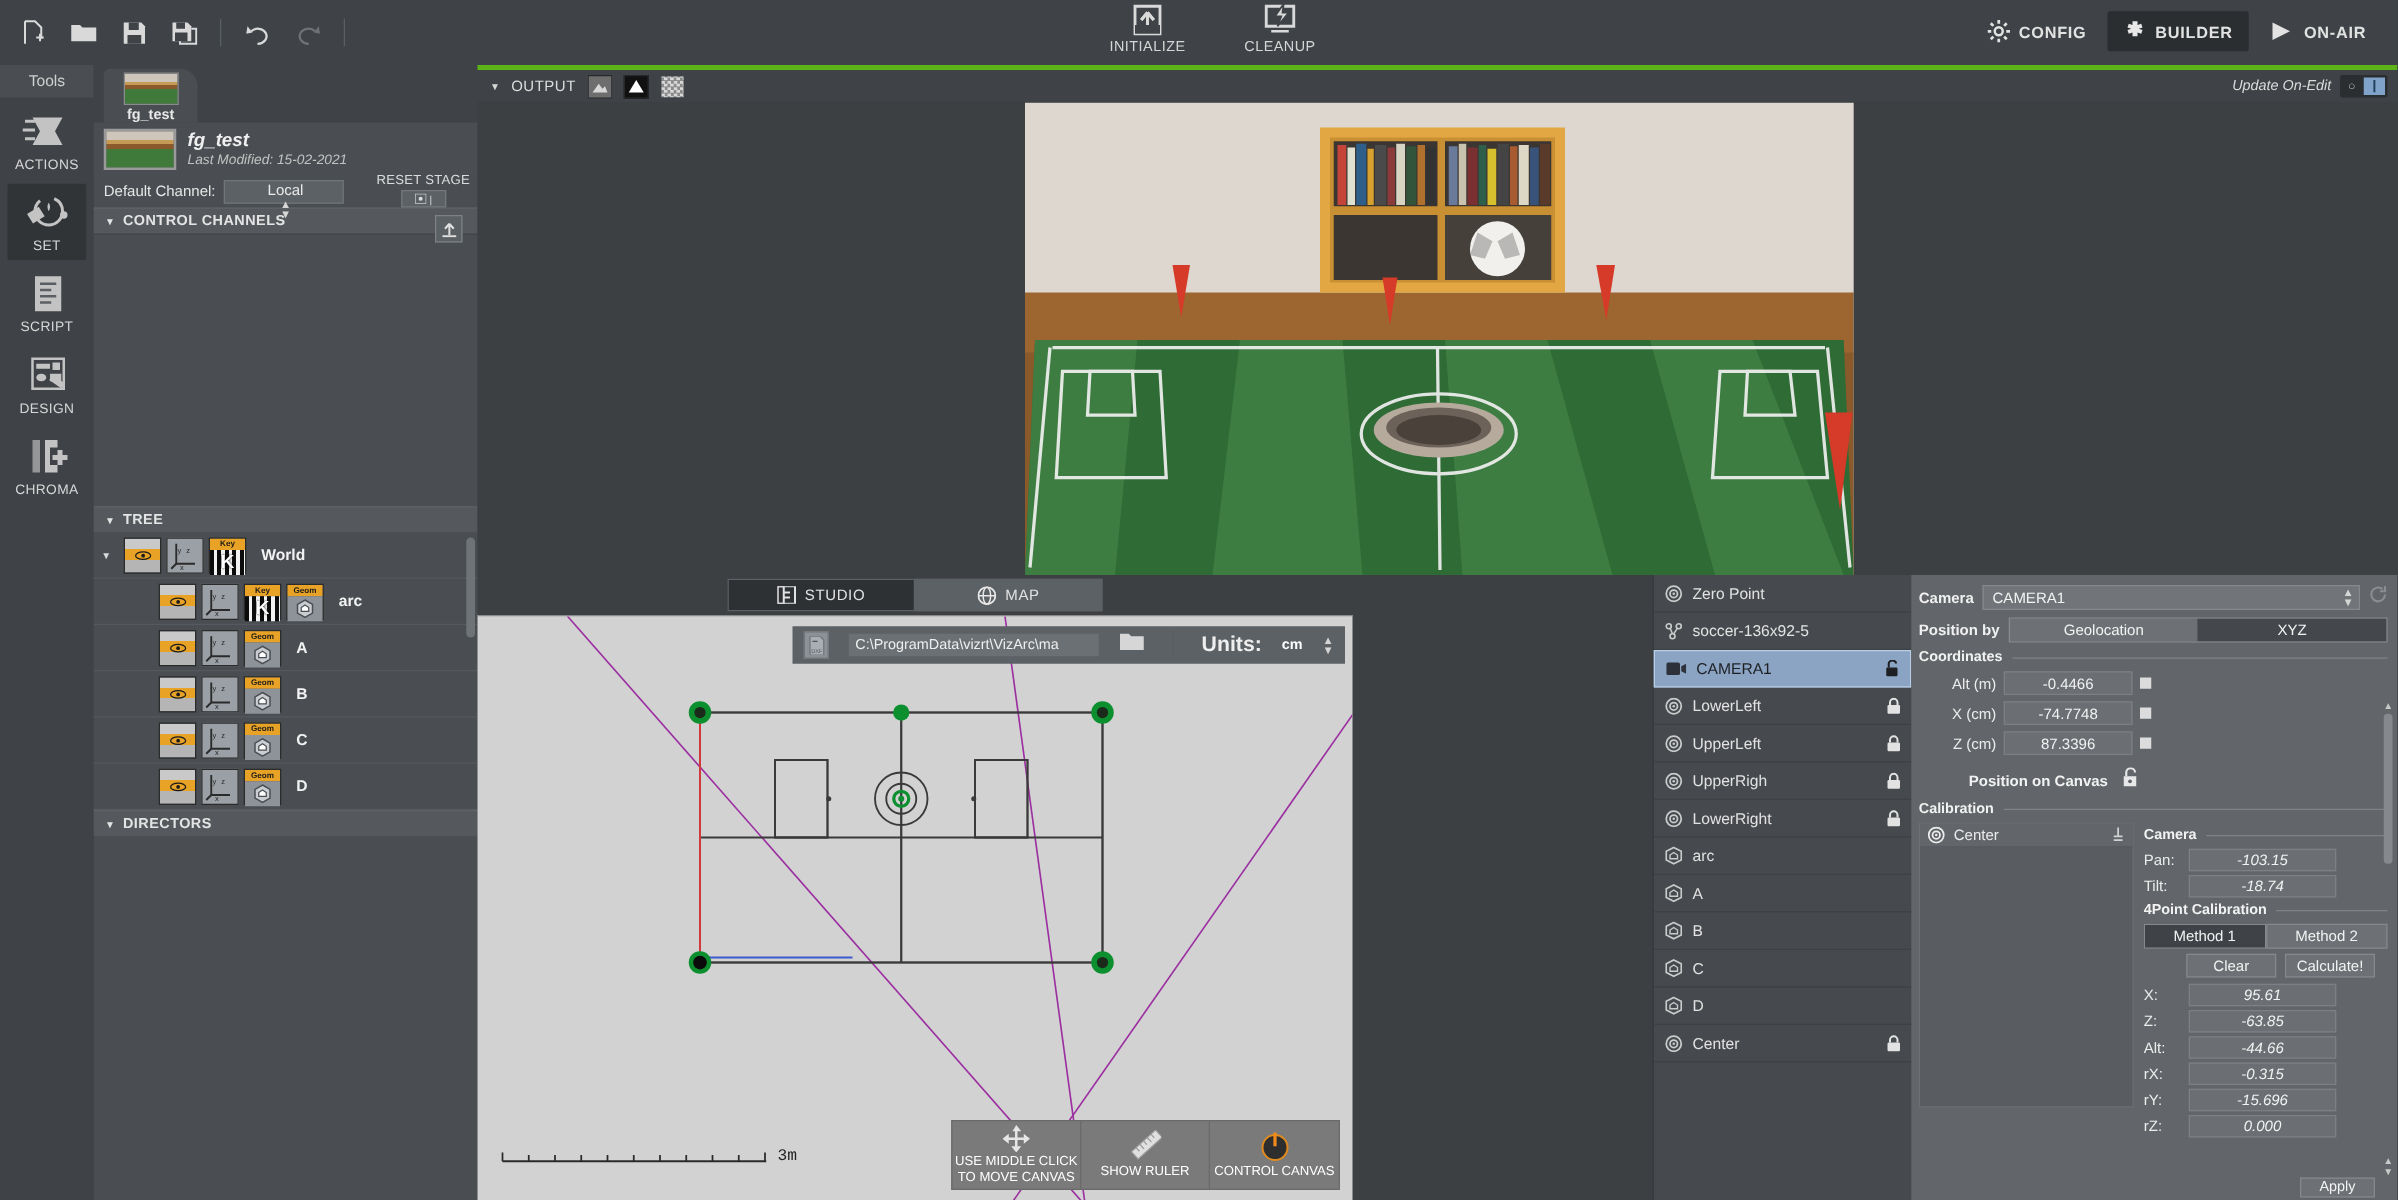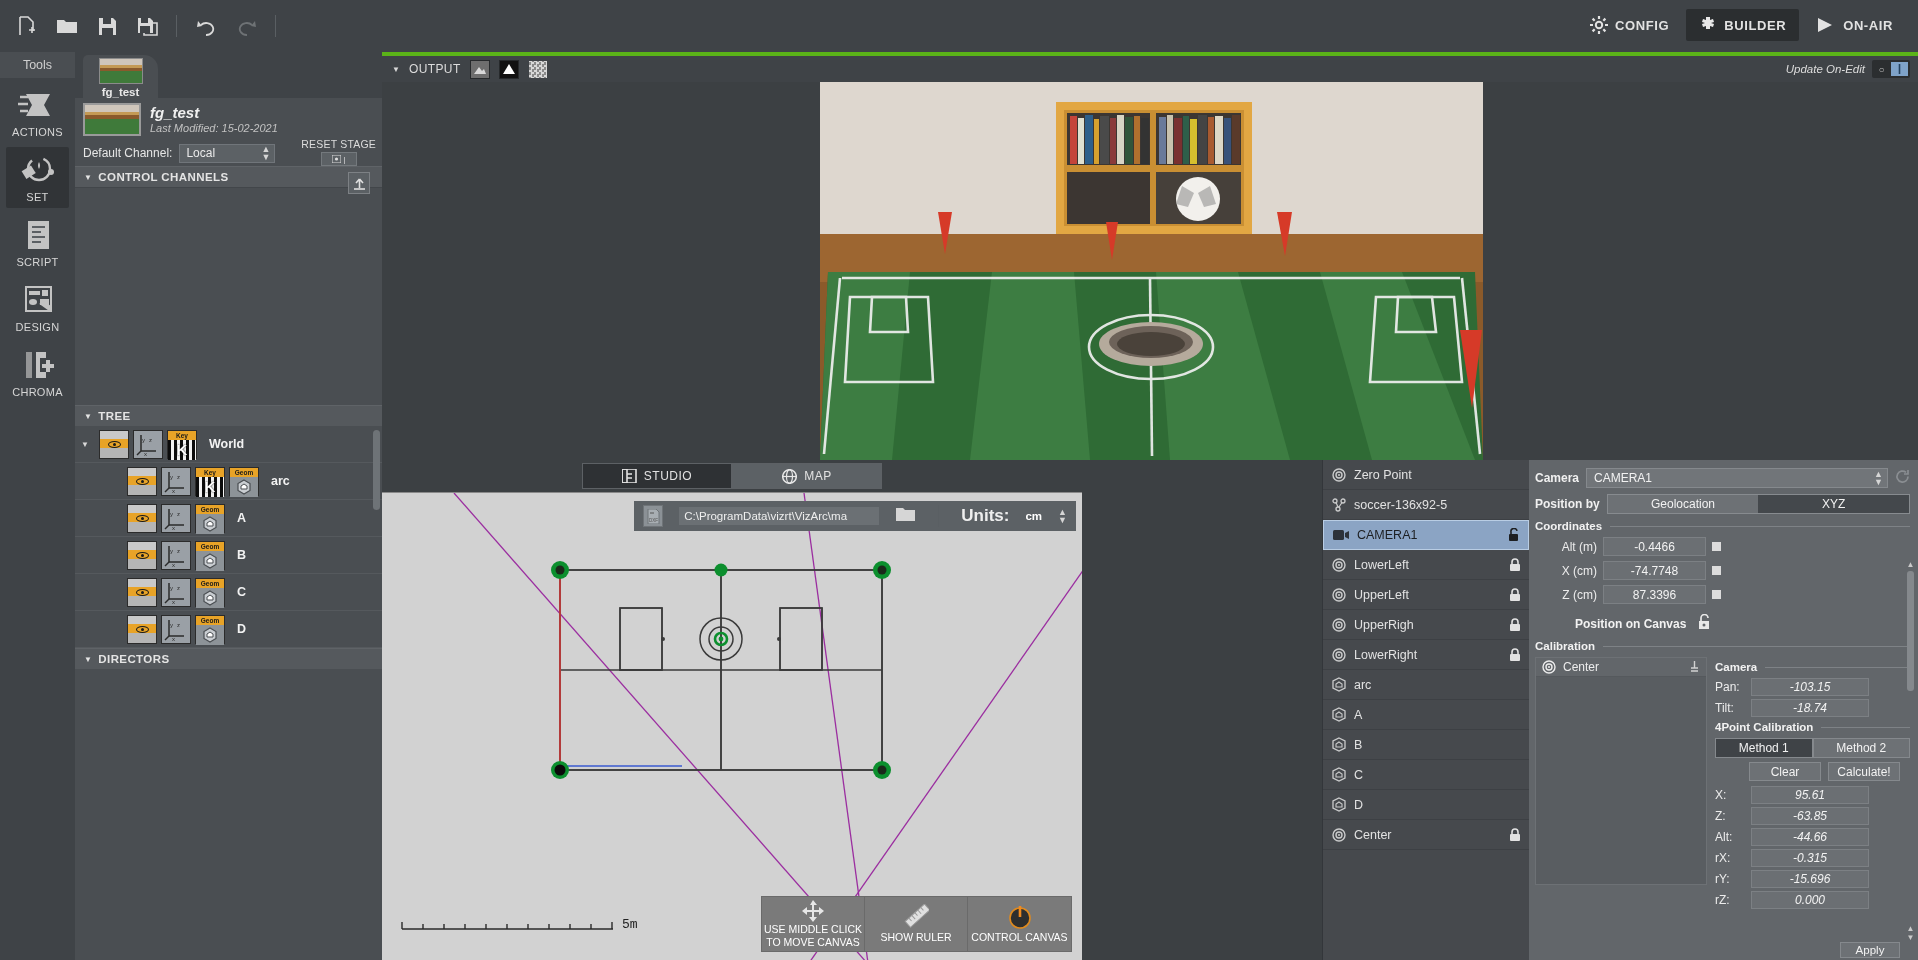--- a/index.html
+++ b/index.html
@@ -92,20 +92,21 @@
   }
   #chan-row {
     height:26px; display:flex; align-items:center; padding:0 8px; gap:7px; position:relative;
   }
   #chan-row .lab { font-size:12px; color:#e6e6e6; }
   .sel-box {
     background:#5c6165; border:1px solid #70757a; height:19px;
     display:flex; align-items:center; padding:0 4px 0 6px;
     font-size:12px; color:#eaeaea; min-width:96px; justify-content:space-between;
     cursor:pointer;
+    flex-direction:column;
   }
   .spin { font-size:9px; line-height:8px; color:#d6d6d6; }
   #reset-stage { position:absolute; right:6px; top:-2px; text-align:center; }
   #reset-stage .t { font-size:10.5px; color:#dcdcdc; letter-spacing:.2px; }
   #reset-stage .b {
     margin:2px auto 0; width:36px; height:14px; background:#5c6165; border:1px solid #74797d;
     display:flex; align-items:center; justify-content:center; gap:3px; cursor:pointer;
   }
   .sect-hdr {
     height:21px; background:#55595d; display:flex; align-items:center; gap:6px;
@@ -314,20 +315,39 @@
     </div>
     <div class="tool-ic">
       <svg width="21" height="20" viewBox="0 0 21 20">
           <path d="M16 9a7 6 0 1 0-5 10" fill="none" stroke="#6e7275" stroke-width="1.8"></path>
           <path d="M19 5l-4 5 5 1z" fill="#6e7275"></path>
         </svg>
     </div>
     <div class="vsep"></div>
   </div>
 
+  <div id="topbar-center">
+    <div class="big-btn">
+      <svg width="30" height="28" viewBox="0 0 30 28">
+          <path d="M5 3h20v22H5z" fill="none" stroke="#d9d9d9" stroke-width="2.3"></path>
+          <path d="M15 20V9m0-1l-5 6m5-6l5 6" fill="none" stroke="#d9d9d9" stroke-width="2.3"></path>
+          <rect x="5" y="18" width="20" height="7" fill="#3f4347"></rect>
+          <path d="M15 18V9m0-1l-5 6m5-6l5 6" fill="none" stroke="#d9d9d9" stroke-width="2.3"></path>
+        </svg>
+      <span class="lbl">INITIALIZE</span>
+    </div>
+    <div class="big-btn">
+      <svg width="30" height="28" viewBox="0 0 30 28">
+          <path d="M4 3h22v16H4z" fill="none" stroke="#d9d9d9" stroke-width="2.3"></path>
+          <path d="M8 23h14" stroke="#d9d9d9" stroke-width="2"></path>
+          <path d="M18 1l-7 10h5l-3 8 9-11h-5z" fill="#d9d9d9" stroke="#3f4347" stroke-width="1.4"></path>
+        </svg>
+      <span class="lbl">CLEANUP</span>
+    </div>
+  </div>
 
   <div id="topbar-right">
     <div class="mode-btn">
       <svg width="18" height="18" viewBox="0 0 18 18">
           <circle cx="9" cy="9" r="3.2" fill="none" stroke="#e2e2e2" stroke-width="2"></circle>
           <g stroke="#e2e2e2" stroke-width="2.2">
             <path d="M9 0v3M9 15v3M0 9h3M15 9h3M2.6 2.6l2.1 2.1M13.3 13.3l2.1 2.1M15.4 2.6l-2.1 2.1M4.7 13.3l-2.1 2.1"></path>
           </g>
         </svg>
       <span>CONFIG</span>
@@ -801,21 +821,21 @@
     <span class="spin">▲<br>▼</span>
   </div>
 
   <div id="scale-bar">
     <svg width="215" height="14" viewBox="0 0 215 14">
         <path d="M2 11h211" stroke="#2a2a2a" stroke-width="1.6"></path>
         <g stroke="#2a2a2a" stroke-width="1.4">
           <path d="M2 4v7M23 6v5M44 6v5M65 6v5M86 6v5M107 6v5M128 6v5M149 6v5M170 6v5M191 6v5M212 4v7"></path>
         </g>
       </svg>
-    <span id="scale-lbl">5m</span>
+    <span id="scale-lbl">3m</span>
   </div>
 
   <div id="canvas-ctrls">
     <div class="cctl">
       <svg width="22" height="22" viewBox="0 0 22 22">
           <path d="M11 0l4 5h-3v5h5V7l5 4-5 4v-3h-5v5h3l-4 5-4-5h3v-5H5v3l-5-4 5-4v3h5V5H8z" fill="#e6e6e6"></path>
         </svg>
       <span class="t">USE MIDDLE CLICK</span>
       <span class="t">TO MOVE CANVAS</span>
     </div>

